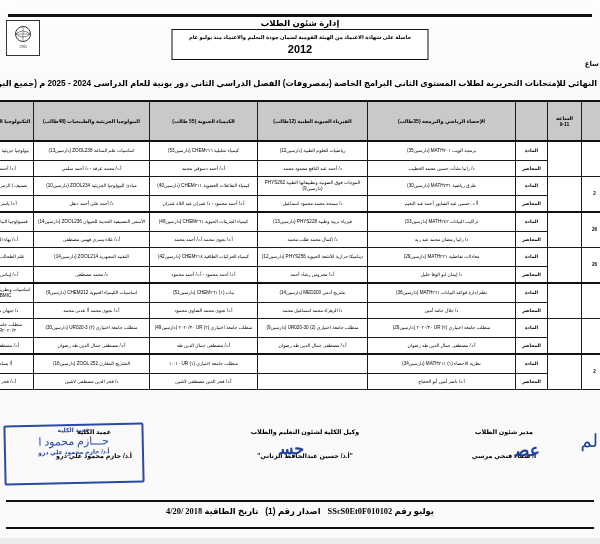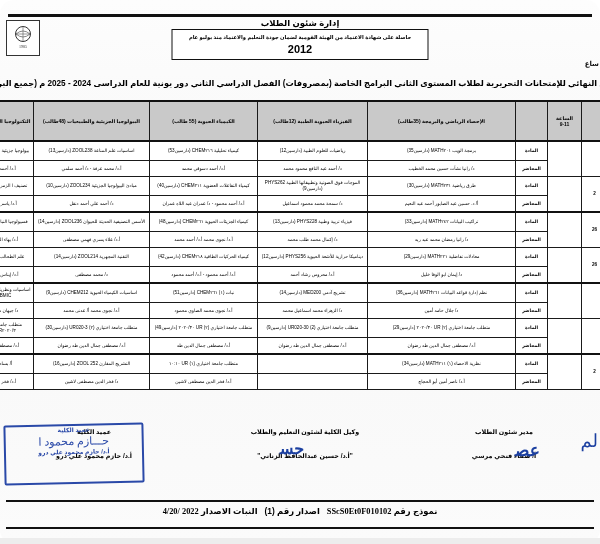--- a/index.html
+++ b/index.html
@@ -308,23 +308,23 @@
   </div>
 
   <div class="stamp">
     <div class="st-line">عميد الكلية</div>
     <div class="st-hand">حـــازم محمود ا</div>
     <div class="st-line">أ.د/ حازم محمود علي درو</div>
   </div>
 
   <div class="foot-rule-a"></div>
   <div class="footer">
-    <span>نموذج رقم</span>
+    <span>يوليو رقم</span>
     <span class="lat">SScS0Et0F010102</span>
     &nbsp;
     <span>اصدار رقم (1)</span>
     &nbsp;
-    <span>النبات الاصدار</span>
-    <span class="lat">2022 /4/20</span>
+    <span>تاريخ الطاقية</span>
+    <span class="lat">2018 /4/20</span>
   </div>
   <div class="foot-rule-b"></div>
   <div class="bot-edge"></div>
 </div>
 
 </body></html>

